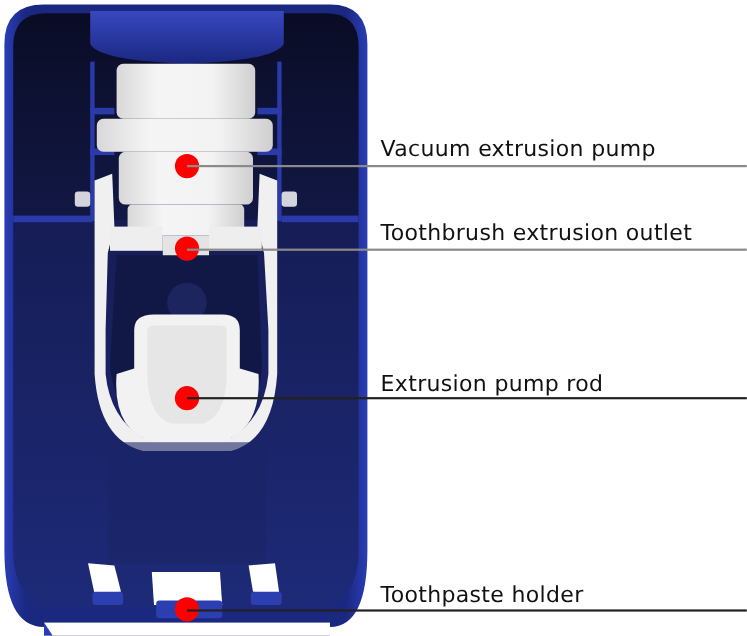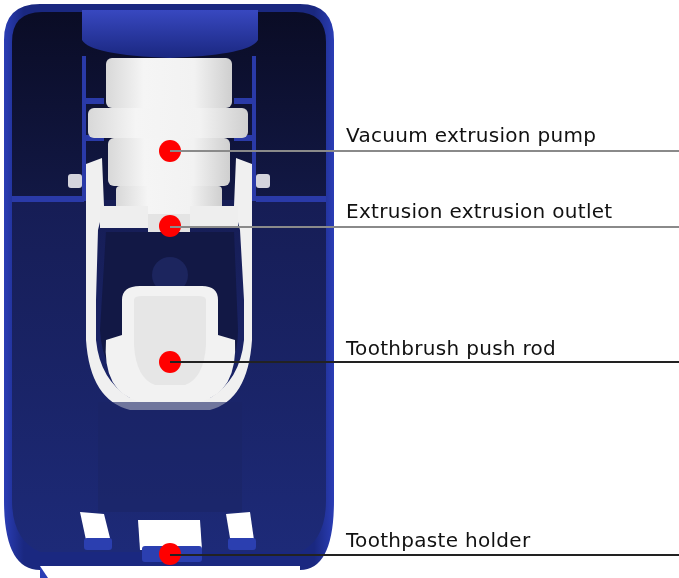--- a/index.html
+++ b/index.html
@@ -104,23 +104,23 @@
     <rect x="40" y="566" width="260" height="12" fill="#ffffff"></rect>
     <path d="M40 566 L48 578 L40 578 Z" fill="#2a3db5"></path>
   </svg>
 
   <div class="dot" style="left:170px; top:151px;"></div>
   <div class="callout-line soft" style="left:170px; top:150px; width:509px;"></div>
   <div class="callout-label" style="left:346px; top:125px;">Vacuum extrusion pump</div>
 
   <div class="dot" style="left:170px; top:226px;"></div>
   <div class="callout-line soft" style="left:170px; top:226px; width:509px;"></div>
-  <div class="callout-label" style="left:346px; top:201px;">Extrusion extrusion outlet</div>
+  <div class="callout-label" style="left:346px; top:201px;">Toothbrush extrusion outlet</div>
 
   <div class="dot" style="left:170px; top:362px;"></div>
   <div class="callout-line" style="left:170px; top:361px; width:509px;"></div>
-  <div class="callout-label" style="left:346px; top:338px;">Toothbrush push rod</div>
+  <div class="callout-label" style="left:346px; top:338px;">Extrusion pump rod</div>
 
   <div class="dot" style="left:170px; top:554px;"></div>
   <div class="callout-line" style="left:170px; top:554px; width:509px;"></div>
   <div class="callout-label" style="left:346px; top:530px;">Toothpaste holder</div>
 
 </div>
 
 </body></html>

